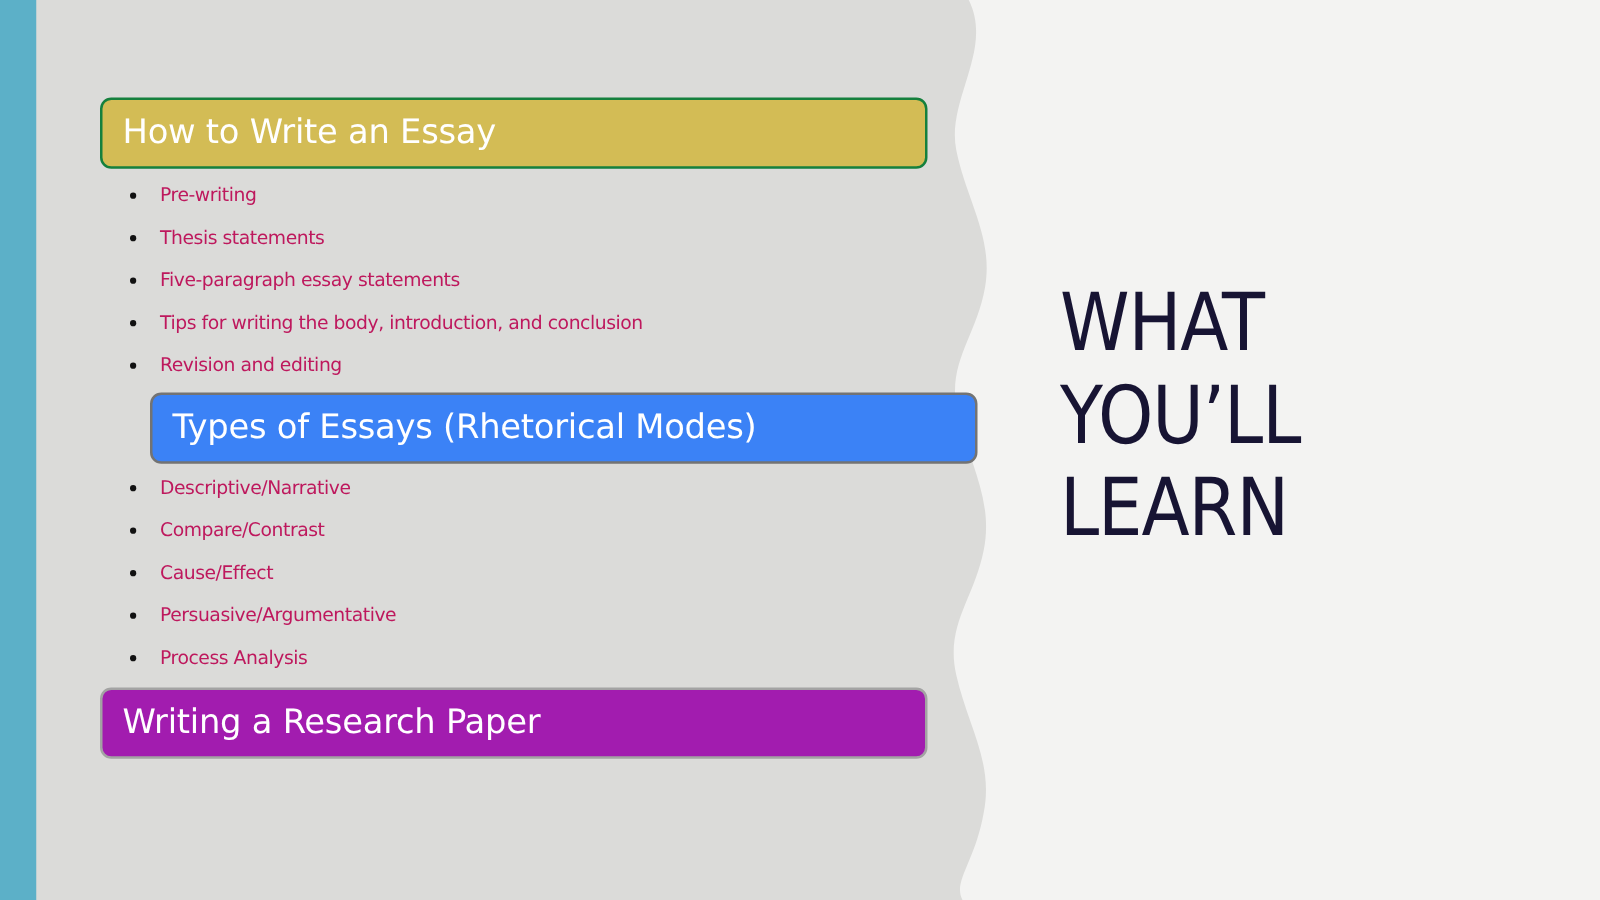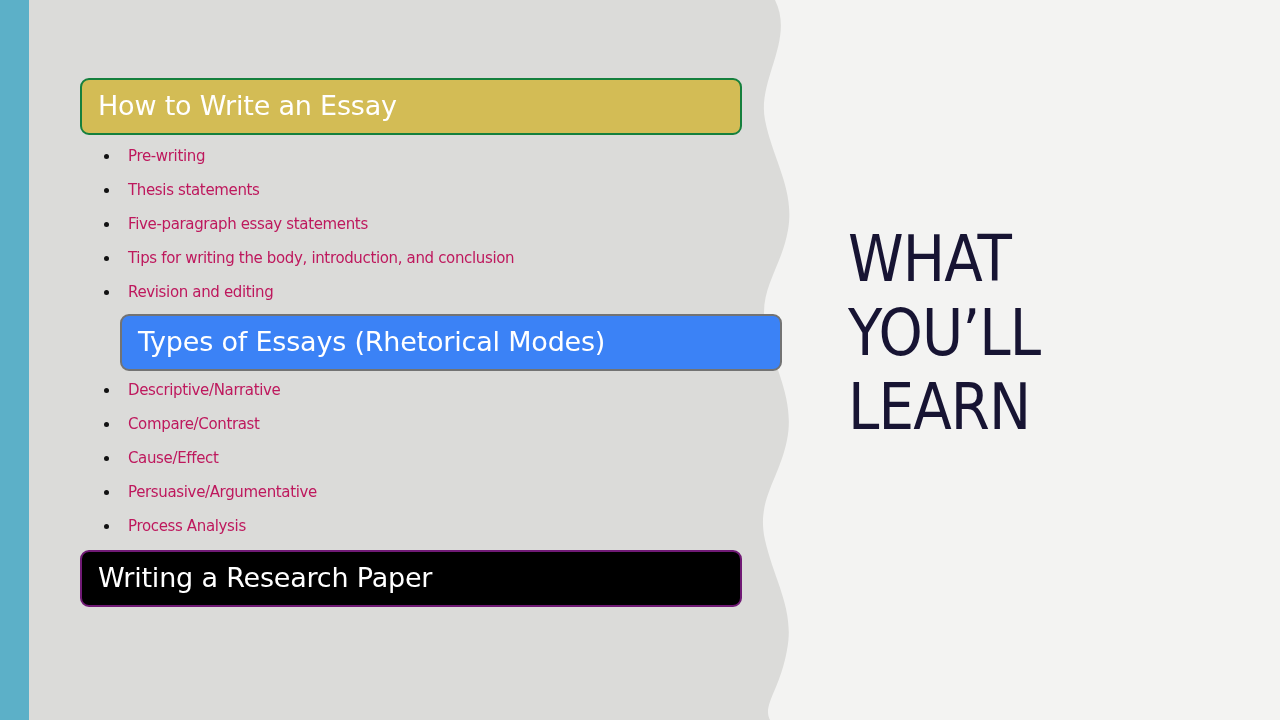--- a/index.html
+++ b/index.html
@@ -81,22 +81,22 @@
     border: 2px solid #15803d;
   }
   .bar-teal {
     top: 314px;
     background: #3b82f6;
     border: 2px solid #737373;
     margin-left: 40px;
   }
   .bar-purple {
     top: 550px;
-    background: #000000;
-    border: 2px solid #701a75;
+    background: #a21caf;
+    border: 2px solid #a3a3a3;
   }
 
   .bullet-list {
     position: absolute;
     left: 16px;
     margin: 0;
     padding: 0;
     list-style: none;
     width: 700px;
   }

